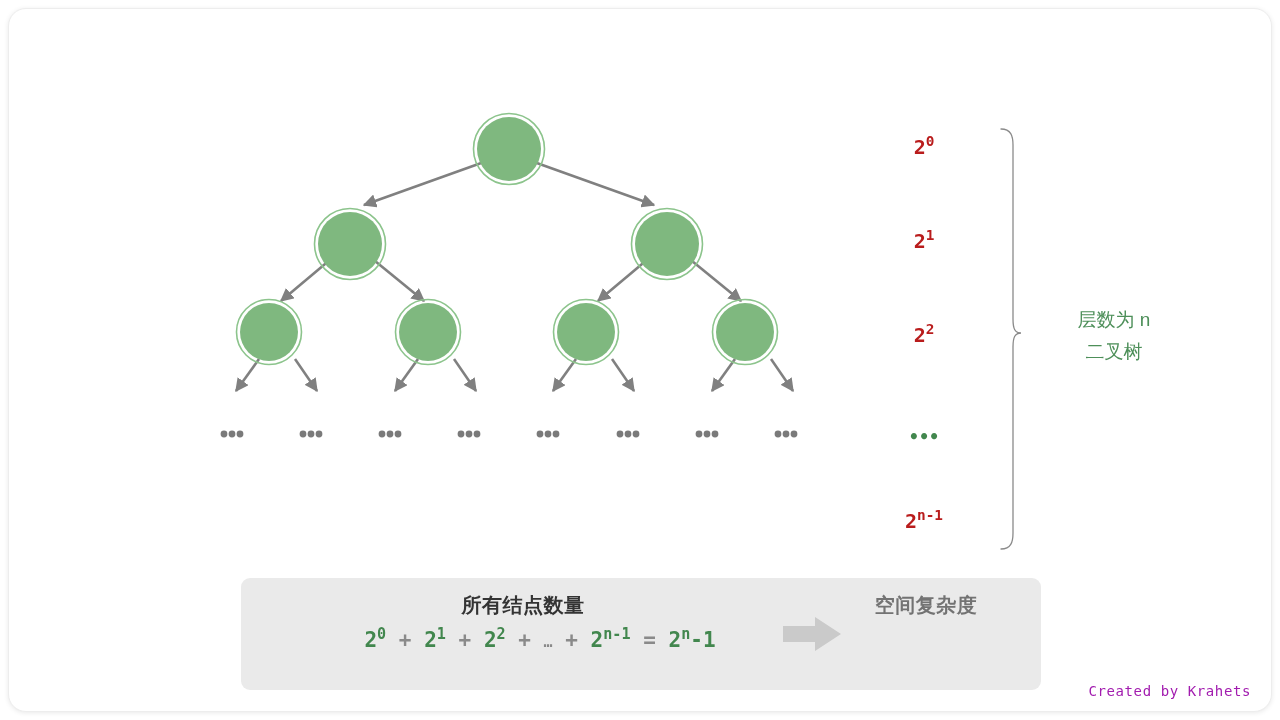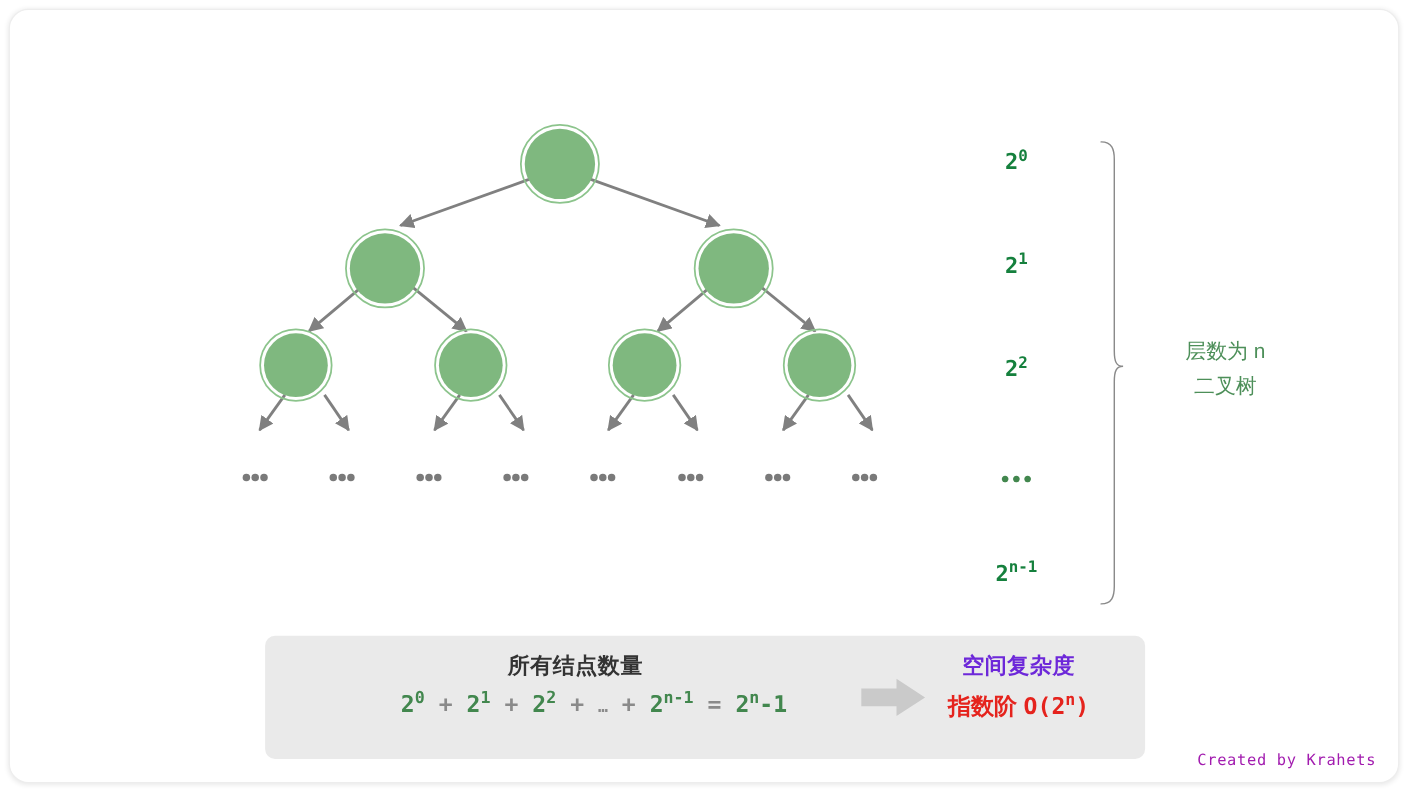--- a/index.html
+++ b/index.html
@@ -49,21 +49,21 @@
     font-size: 19px;
     line-height: 34px;
     font-weight: 400;
   }
 
   
   .pow-label {
     position: absolute;
     width: 120px;
     text-align: center;
-    color: #15803d;
+    color: #b91c1c;
     font-family: "DejaVu Sans Mono", monospace;
     font-weight: bold;
     font-size: 20px;
     white-space: nowrap;
   }
   .pow-label sup {
     font-size: 0.72em;
     vertical-align: super;
     line-height: 0;
   }
@@ -137,21 +137,21 @@
     font-size: 15px;
   }
   #sum-right {
     position: absolute;
     left: 570px;
     top: 14px;
     width: 230px;
     text-align: center;
   }
   #sum-right-title {
-    color: #6d28d9;
+    color: #737373;
     font-size: 20px;
     font-weight: bold;
     letter-spacing: 0.5px;
   }
   #sum-right-value {
     margin-top: 9px;
     color: #e5231d;
     font-size: 21px;
     font-weight: bold;
     white-space: nowrap;
@@ -312,23 +312,19 @@
           <span><span>2</span><sup>n</sup><span>-1</span></span>
         </div>
       </div>
 
       <svg class="abs" style="left:540px; top:36px;" width="64" height="40" viewBox="0 0 64 40">
         <path d="M 2 12 L 34 12 L 34 3 L 60 20 L 34 37 L 34 28 L 2 28 Z" fill="#cacaca"></path>
       </svg>
 
       <div id="sum-right">
         <div id="sum-right-title">空间复杂度</div>
-        <div id="sum-right-value">
-          <span>指数阶</span>
-          <span class="mono"><span>O(2</span><sup>n</sup><span>)</span></span>
-        </div>
       </div>
     </div>
 
     <div id="watermark">Created by Krahets</div>
 
   </div>
 </div>
 
 </body></html>

